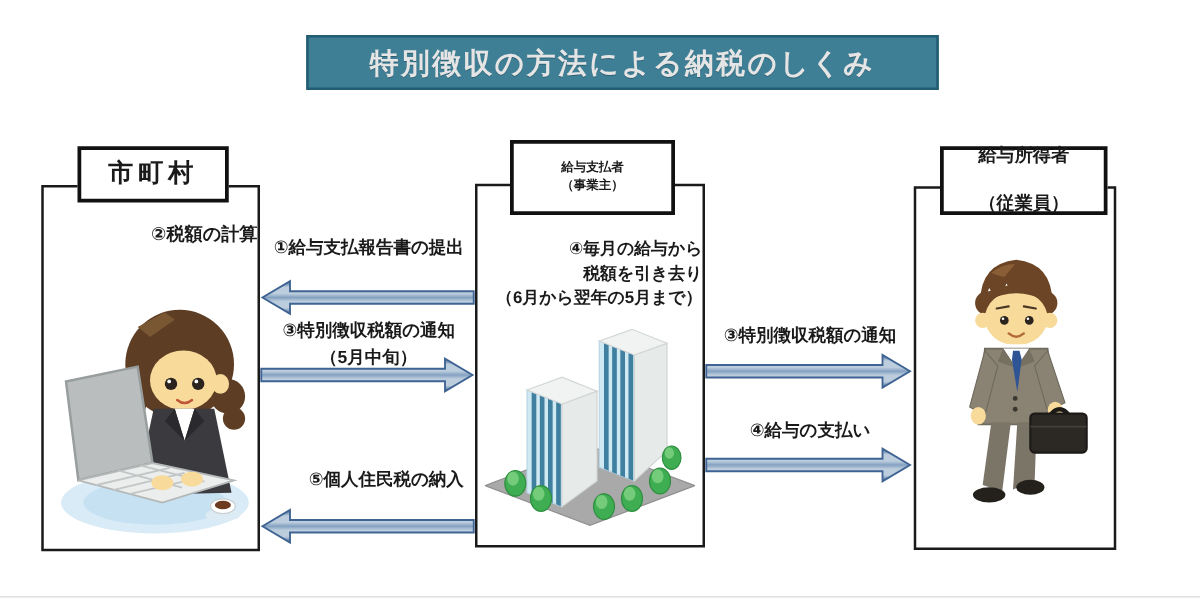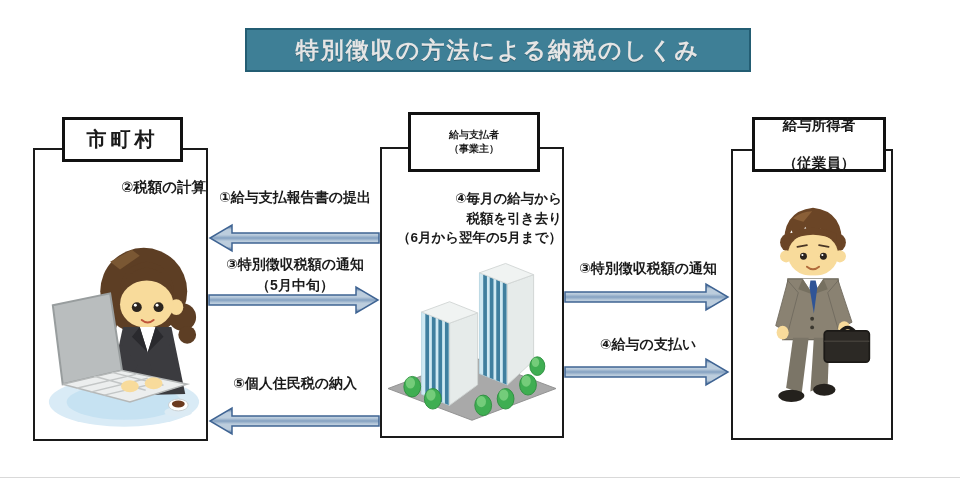--- a/index.html
+++ b/index.html
@@ -31,21 +31,21 @@
   .hdr-emp  {left:408px;top:112px;width:132px;height:60px;font-size:10px;}
   .hdr-empl {left:752px;top:117px;width:134px;height:55px;font-size:14.5px;gap:16px;}
   
   .note{font-weight:bold;text-align:right;z-index:3;}
   .note-muni{left:35px;top:178px;width:171px;font-size:14.5px;}
   .note-emp {left:382px;top:189px;width:180px;font-size:13.5px;line-height:1.45;}
   
   .flabel{font-weight:bold;text-align:center;font-size:14px;line-height:1.5;z-index:4;}
   .fl1{left:208px;top:187px;width:174px;}
   .fl2{left:208px;top:254px;width:174px;}
-  .fl3{left:208px;top:373px;width:174px;}
+  .fl3{left:208px;top:373px;width:174px;padding-left:14px;}
   .fl4{left:566px;top:258px;width:164px;}
   .fl5{left:566px;top:334px;width:164px;}
   .arrow{z-index:2;}
   .a1{left:208px;top:223px;}
   .a2{left:208px;top:285px;}
   .a3{left:208px;top:406px;}
   .a4{left:564px;top:282px;}
   .a5{left:564px;top:357px;}
   .illus{z-index:1;}
   .il-muni{left:37px;top:206px;}

